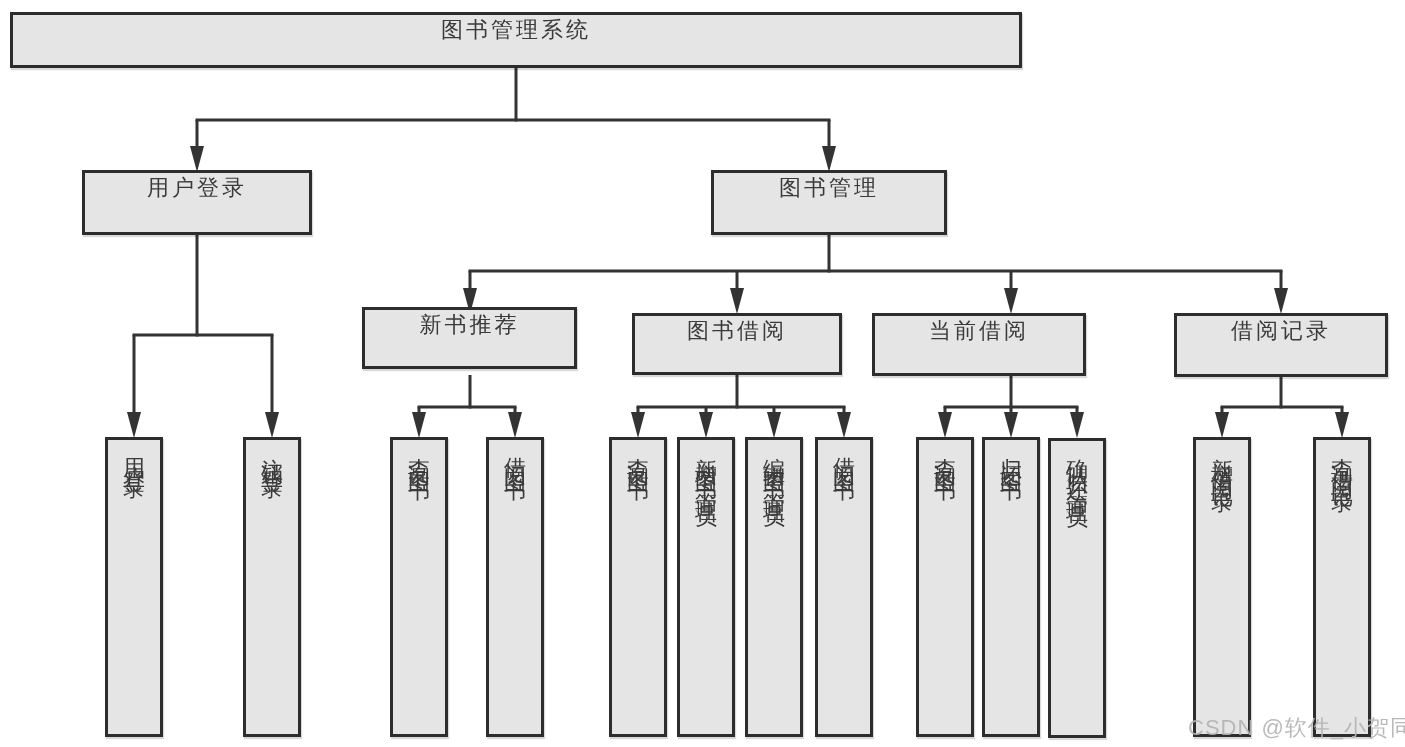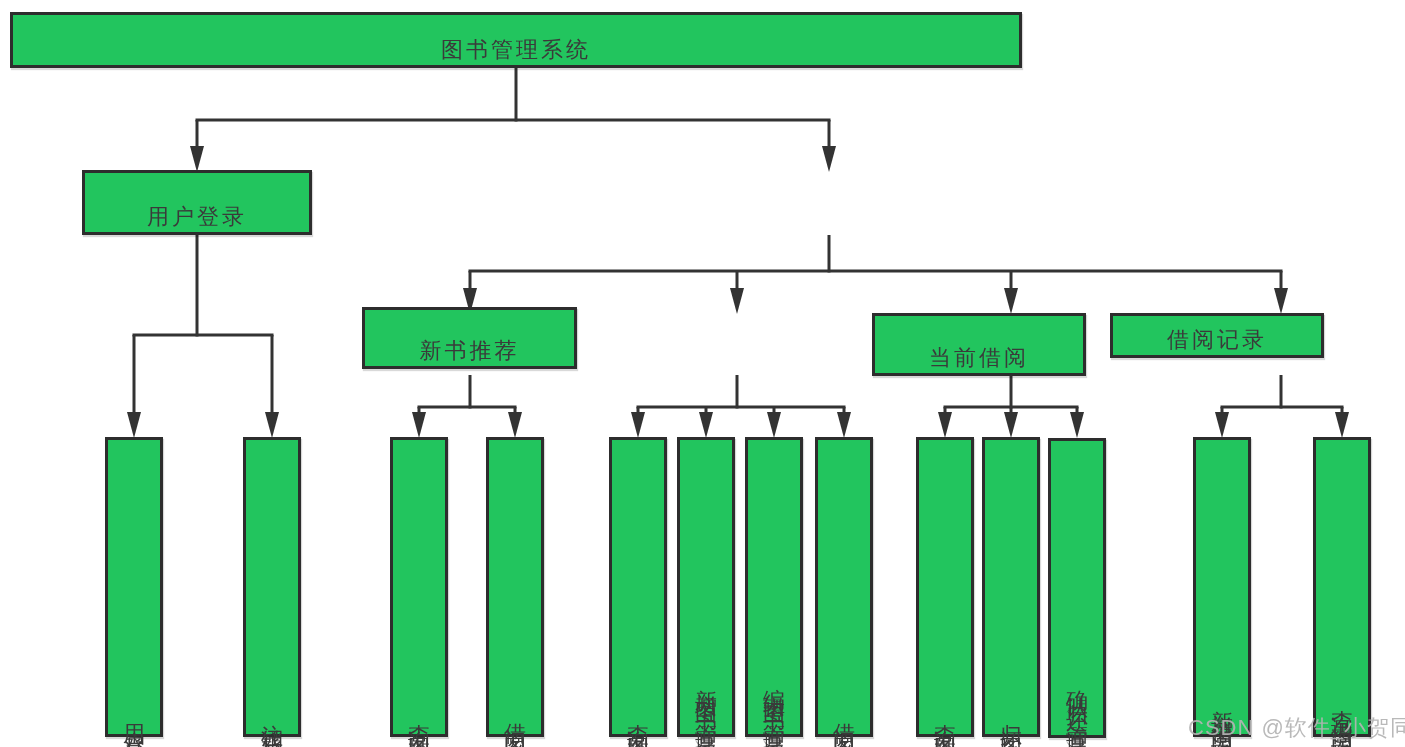--- a/index.html
+++ b/index.html
@@ -4,23 +4,23 @@
 <style>
   html,body{margin:0;padding:0;background:#ffffff;}
   body{font-family:"Liberation Sans","DejaVu Sans",sans-serif;}
   .canvas{position:relative;width:1405px;height:747px;background:#ffffff;overflow:hidden;}
   svg.wires{position:absolute;left:0;top:0;width:1405px;height:747px;}
   svg.wires line{stroke:#333333;stroke-width:3;}
   svg.wires polygon{fill:#333333;}
   .box{
     position:absolute;
     box-sizing:border-box;
-    background:#22c55e;
+    background:#e5e5e5;
     border:3px solid #2d2d2d;
-    display:flex;align-items:flex-end;justify-content:center;
+    display:flex;align-items:flex-start;justify-content:center;
     color:#3a3a3a;
     font-size:22px;
     letter-spacing:3px;
     box-shadow:1px 2px 1px rgba(0,0,0,0.15);
     z-index:2;
   }
   .box .htext{white-space:nowrap;}
   .box .vtext{
     writing-mode:vertical-rl;
     letter-spacing:7px;
@@ -119,28 +119,34 @@
     </g>
   </svg>
 
   <div class="box" style="left:10px;top:12px;width:1012px;height:56px">
     <span class="htext">图书管理系统</span>
   </div>
 
   <div class="box" style="left:82px;top:170px;width:230px;height:65px">
     <span class="htext">用户登录</span>
   </div>
+  <div class="box" style="left:711px;top:170px;width:236px;height:65px">
+    <span class="htext">图书管理</span>
+  </div>
 
   <div class="box" style="left:362px;top:307px;width:215px;height:62px">
     <span class="htext">新书推荐</span>
   </div>
+  <div class="box" style="left:632px;top:313px;width:210px;height:62px">
+    <span class="htext">图书借阅</span>
+  </div>
   <div class="box" style="left:872px;top:313px;width:214px;height:63px">
     <span class="htext">当前借阅</span>
   </div>
-  <div class="box" style="left:1110px;top:313px;width:214px;height:45px">
+  <div class="box" style="left:1174px;top:313px;width:214px;height:64px">
     <span class="htext">借阅记录</span>
   </div>
 
   <div class="box" style="left:105px;top:437px;width:58px;height:300px">
     <span class="vtext">用户登录</span>
   </div>
   <div class="box" style="left:243px;top:437px;width:58px;height:300px">
     <span class="vtext">注销登录</span>
   </div>
 

